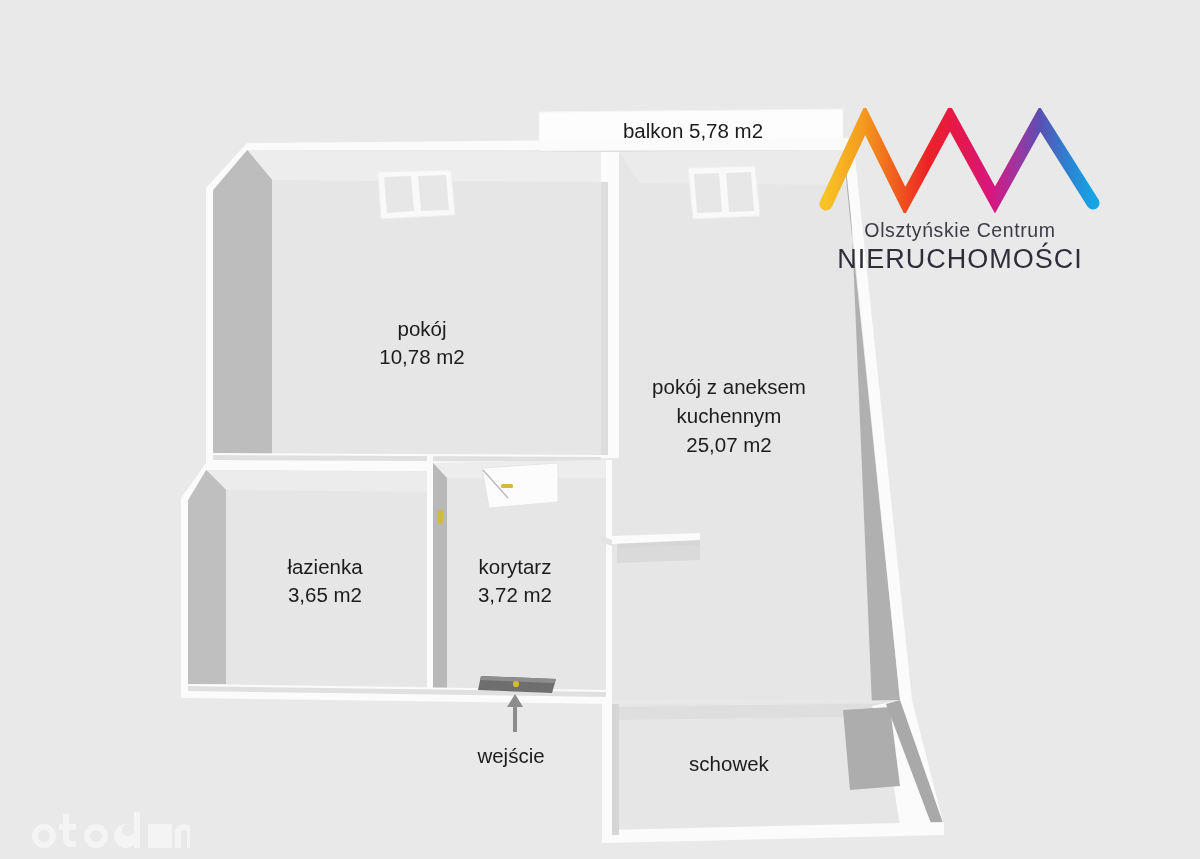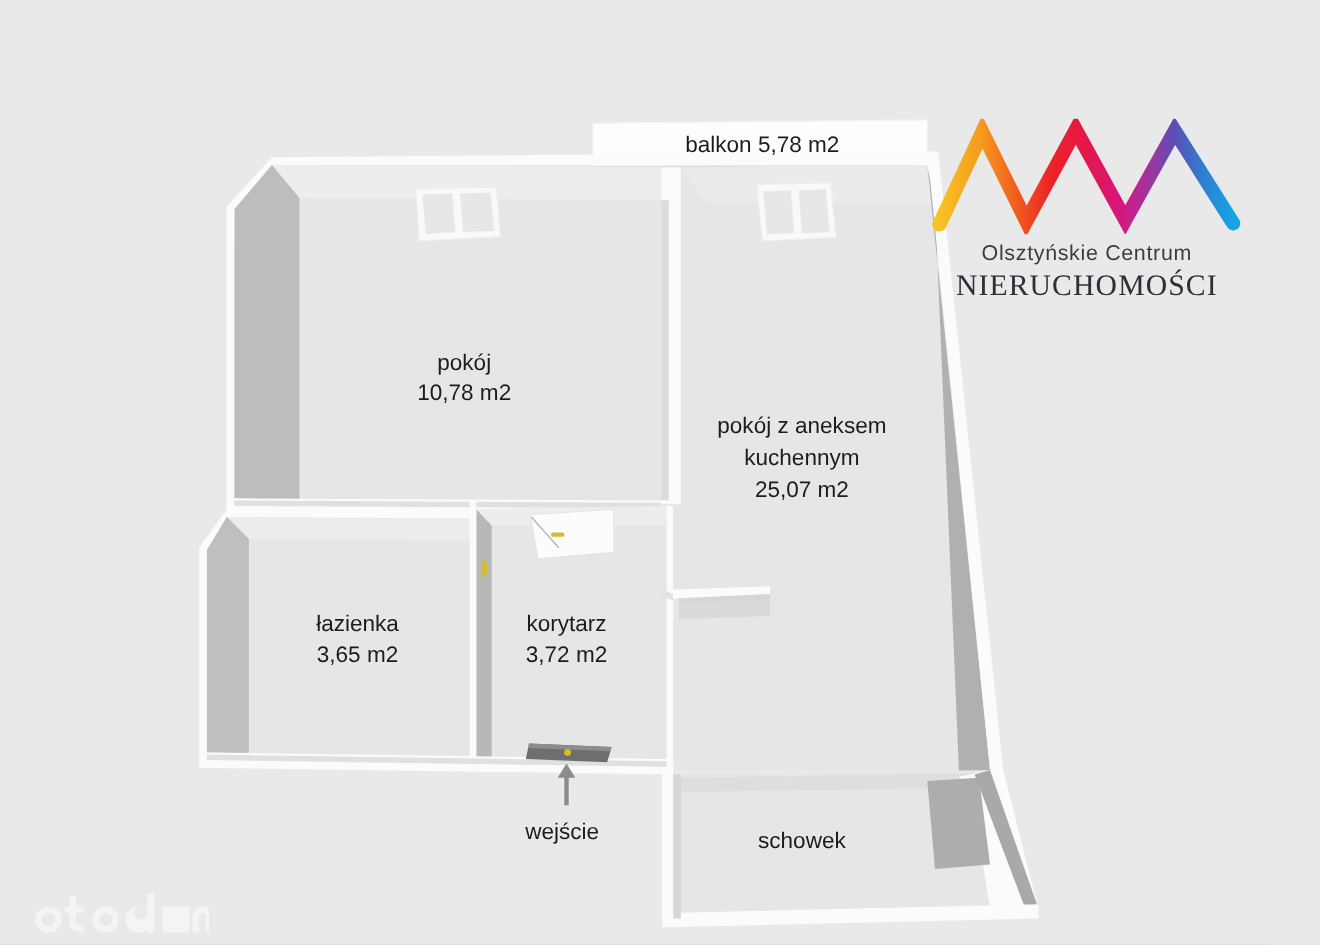--- a/index.html
+++ b/index.html
@@ -33,21 +33,21 @@
   }
   .balcony-label {
     font-family: "Liberation Sans", sans-serif;
     font-size: 20.5px;
     fill: #1c1c1c;
     text-anchor: middle;
   }
   
   #agency-logo {
     position: absolute;
-    left: 843px;
+    left: 815px;
     top: 108px;
     width: 300px;
     height: 180px;
     pointer-events: none;
   }
   #agency-logo .mark {
     display: block;
     width: 290px;
     height: 105px;
   }
@@ -56,21 +56,21 @@
     text-align: center;
     font-family: "Liberation Sans", sans-serif;
     font-size: 19.5px;
     letter-spacing: 0.6px;
     color: #3c3c46;
     width: 290px;
   }
   #agency-logo .line2 {
     margin: 2px 0 0 0;
     text-align: center;
-    font-family: Liberation Serif, serif;
+    font-family: Liberation Sans, sans-serif;
     font-size: 27px;
     letter-spacing: 1.0px;
     color: #2e2e38;
     width: 290px;
   }
   
   #otodom-watermark {
     position: absolute;
     left: 30px;
     top: 812px;

